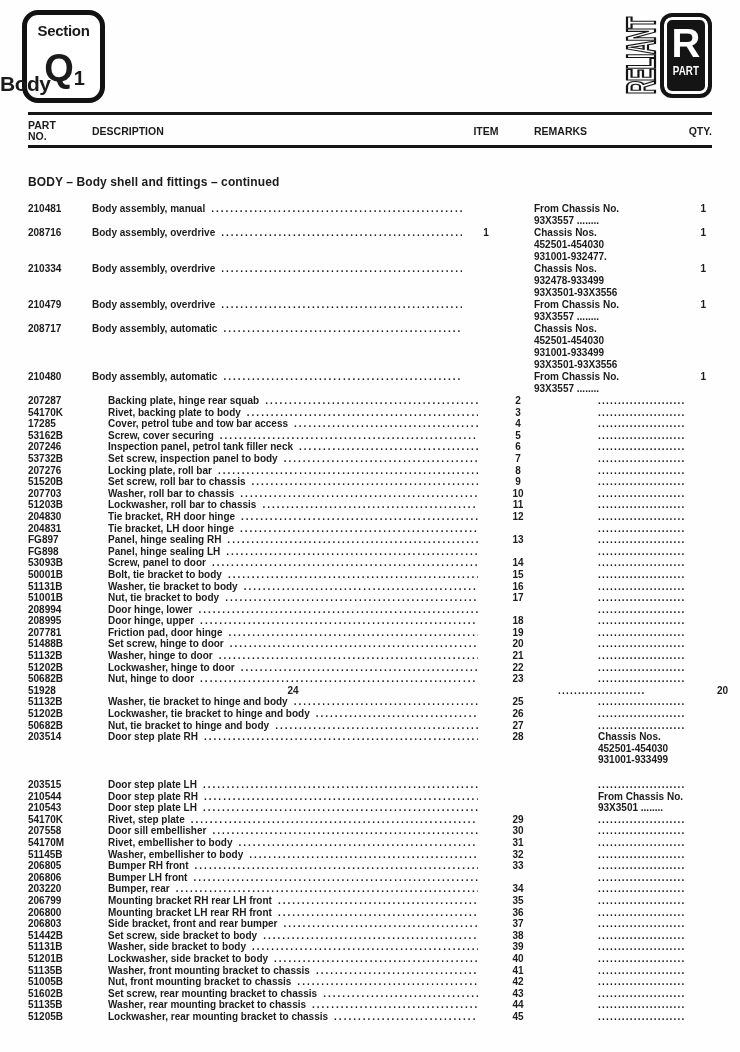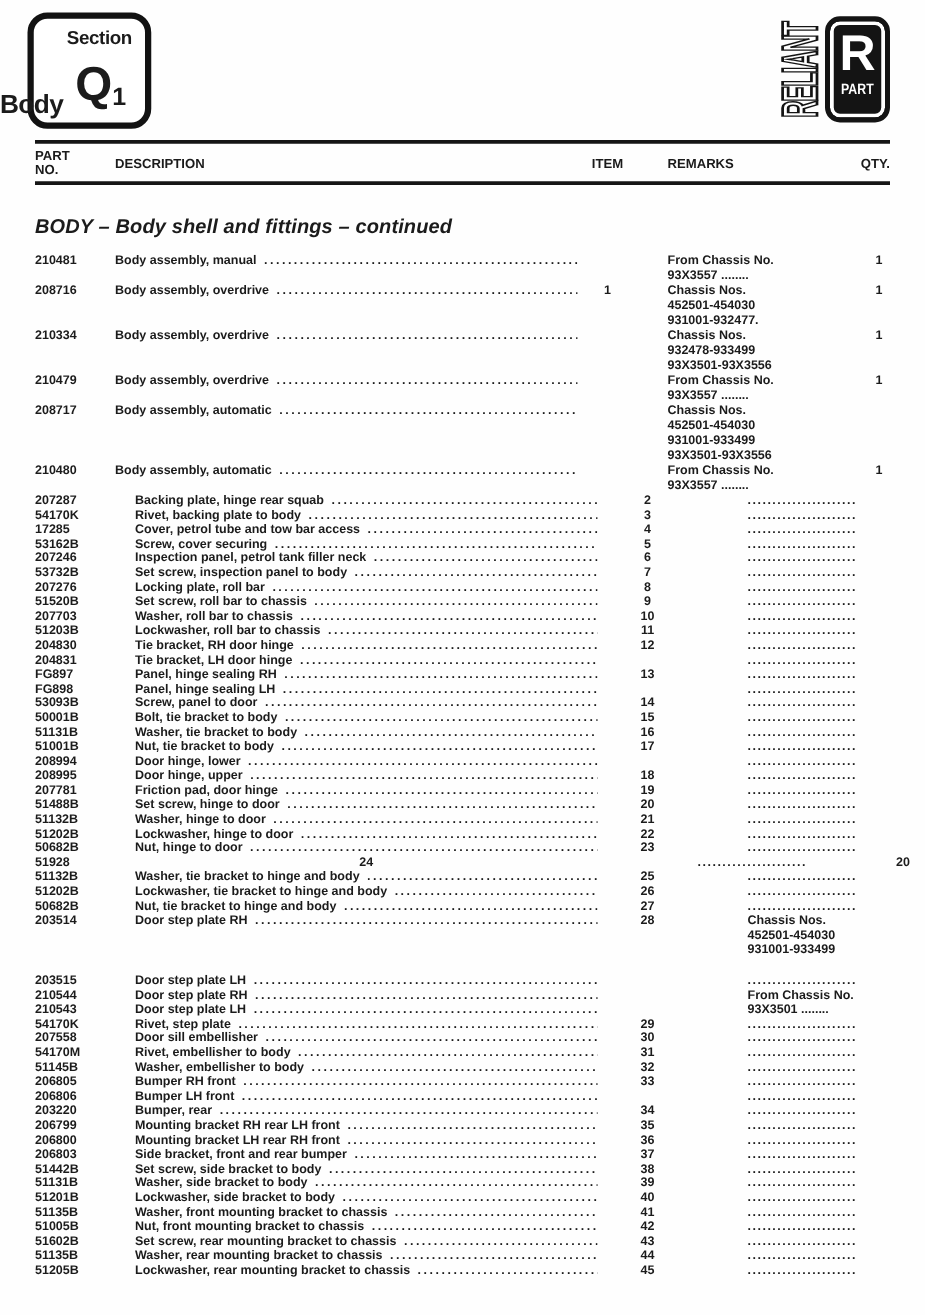--- a/index.html
+++ b/index.html
@@ -11,21 +11,21 @@
     font-weight:700;
     color:#1b1b1b;
     overflow:hidden;
     margin:0 auto;
   }
   
   .section-badge{
     position:absolute;left:22px;top:10px;
     width:73px;height:83px;
     border:5px solid #121212;border-radius:16px;
-    text-align:center;background:#fff;padding-left:16px;
+    text-align:center;background:#fff;
   }
   .section-label{font-size:15px;margin-top:7px;letter-spacing:-0.3px;}
   .section-code{font-size:38px;line-height:34px;margin-top:12px;letter-spacing:-1px;}
   .section-code .sub{font-size:20px;position:relative;top:4px;left:1px;}
   
   .page-title{
     position:absolute;left:0;right:0;top:72px;
     text-align:left;font-size:21px;letter-spacing:-0.5px;
   }
   
@@ -56,21 +56,21 @@
     grid-template-columns:64px 370px 48px 24px 136px 42px;
     align-items:start;
   }
   .col-headers{position:absolute;left:28px;right:28px;top:120px;font-size:10.5px;line-height:11px;}
   .h-stack span{display:block;}
   .h-pad{padding-top:6px;}
   .h-item{text-align:center;}
   .h-qty{text-align:right;}
   
   .content{position:absolute;left:28px;right:28px;top:176px;}
-  .group-heading{font-size:16px;line-height:12px;margin:0 0 15px 0;letter-spacing:0.1px;font-style:italic;}
+  .group-heading{font-size:12px;line-height:12px;margin:0 0 15px 0;letter-spacing:0.1px;}
   .row{font-size:10px;}
   .block-a .row{line-height:12px;}
   .block-b .row,.block-c .row{line-height:11.6px;gap:16px;}
   .block-c{margin-top:13px;}
   .desc{display:flex;min-width:0;justify-content:space-between;}
   .dtext{white-space:nowrap;}
   .leader{flex:1;overflow:hidden;white-space:nowrap;margin-left:6px;min-width:0;}
   .leader::after{
     content:"........................................................................................................................";
     letter-spacing:2px;

